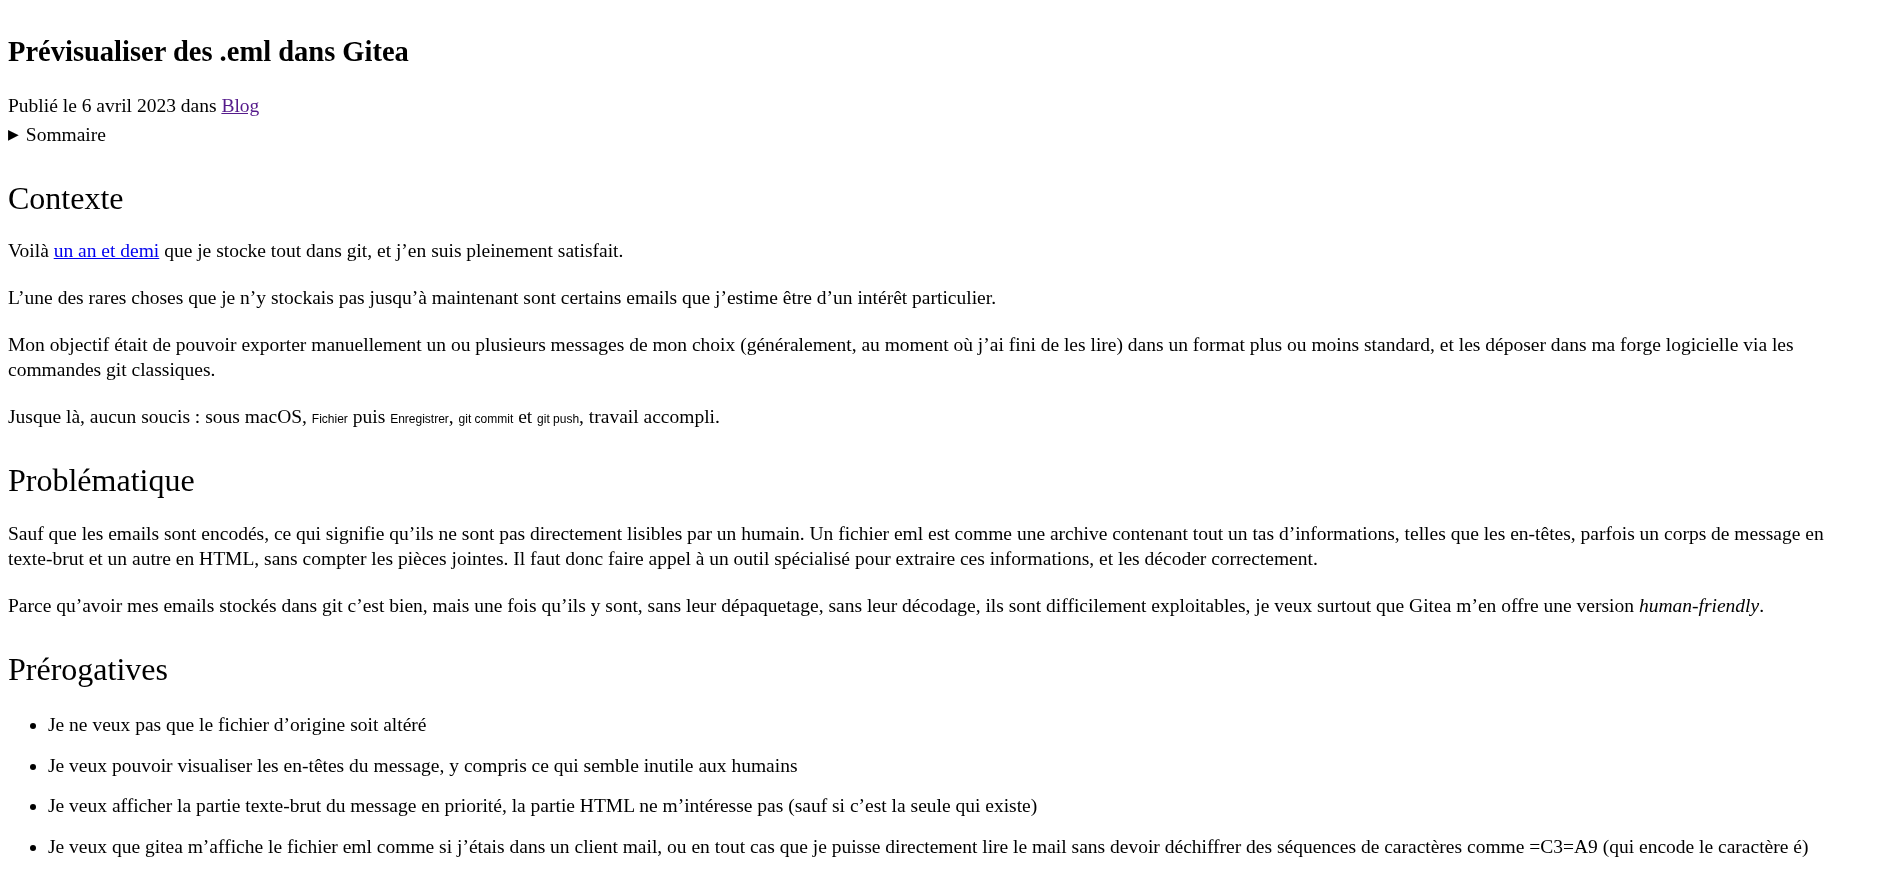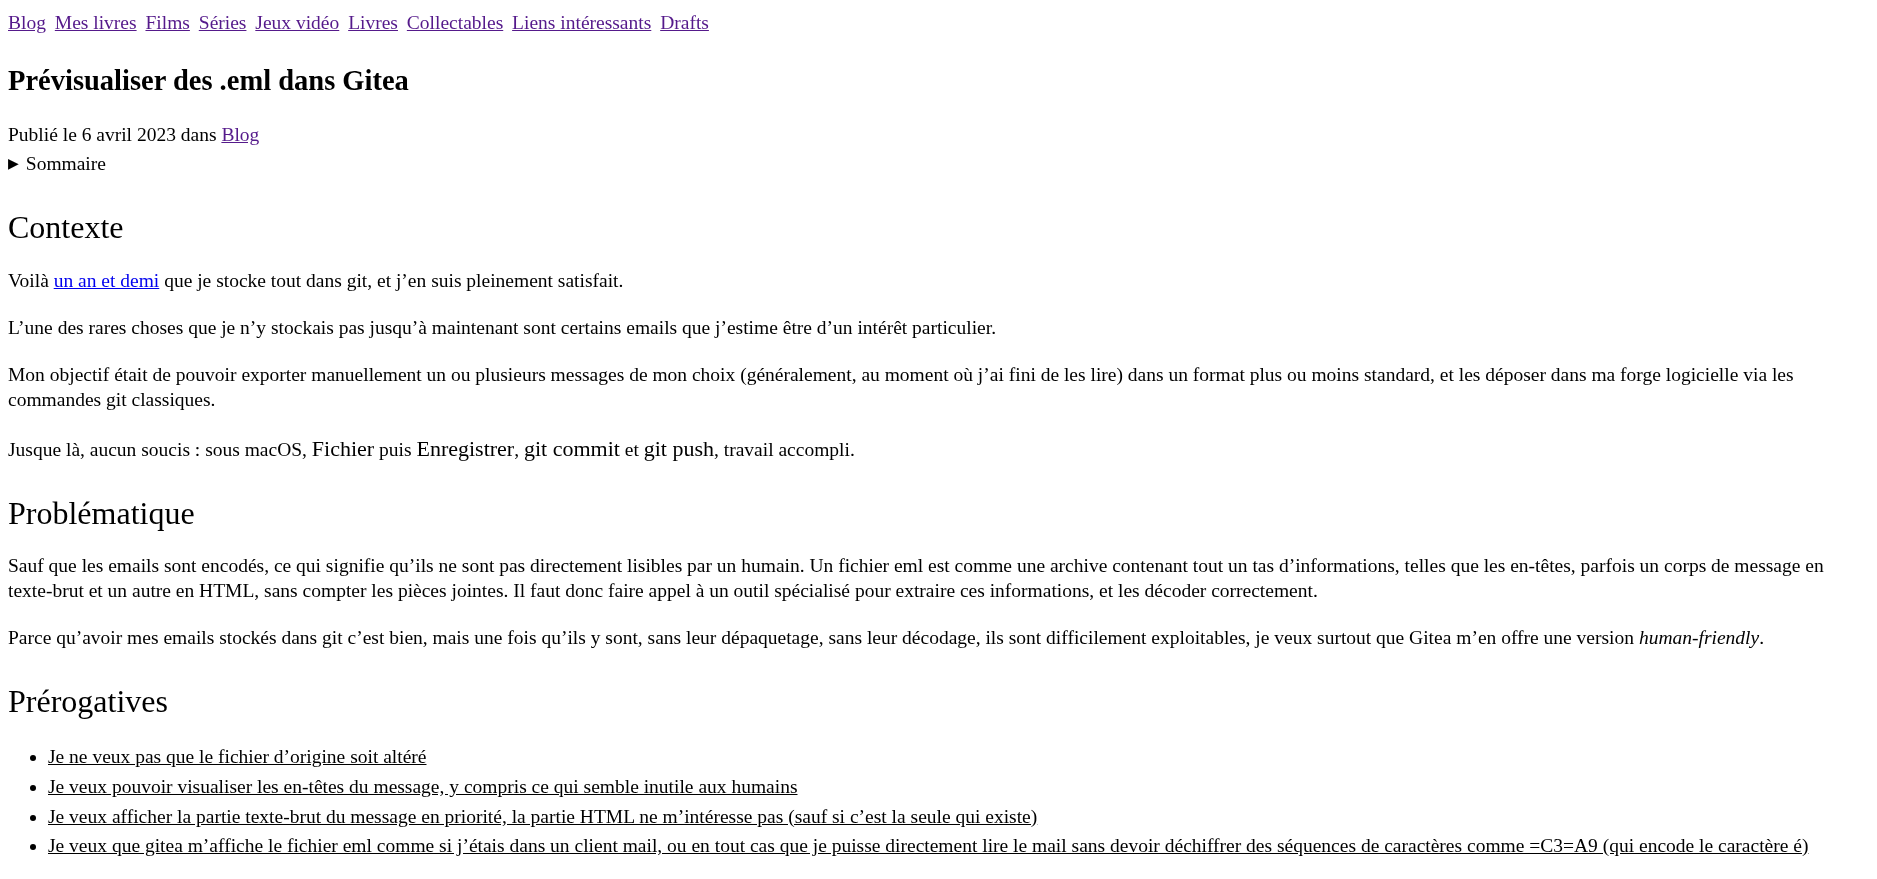--- a/index.html
+++ b/index.html
@@ -67,50 +67,38 @@
   h2.section {
     font-size: 32px;
     font-weight: normal;
     margin: 31px 0 0 0;
     line-height: 1.2;
   }
   p.body-par {
     margin: 22px 0 0 0;
   }
   code, .mono {
-    font-family: Liberation Serif, serif;
-    font-size: 22px;
+    font-family: Liberation Sans, sans-serif;
+    font-size: 12px;
   }
   ul.prerog {
     margin: 22px 0 0 0;
     padding-left: 40px;
     list-style-type: disc;
   }
   ul.prerog li {
-    margin: 0 0 0 0;
+    margin: 11px 0 0 0;
     line-height: 1.52;
-    text-decoration: underline;
   }
   em { font-style: italic; }
 </style>
 </head>
 <body>
 
 <nav class="topnav">
-  <div class="navline">
-    <a href="#" class="visited">Blog</a>
-    <a href="#" class="visited">Mes livres</a>
-    <a href="#" class="visited">Films</a>
-    <a href="#" class="visited">Séries</a>
-    <a href="#" class="visited">Jeux vidéo</a>
-    <a href="#" class="visited">Livres</a>
-    <a href="#" class="visited">Collectables</a>
-    <a href="#" class="visited">Liens intéressants</a>
-    <a href="#" class="visited">Drafts</a>
-  </div>
 </nav>
 
 <h1 class="post-title">Prévisualiser des .eml dans Gitea</h1>
 
 <p class="meta"><span>Publié le 6 avril 2023 dans </span><a href="#" class="visited">Blog</a></p>
 
 <details class="toc">
   <summary><span class="toc-arrow">▶</span><span>Sommaire</span></summary>
 </details>
 

